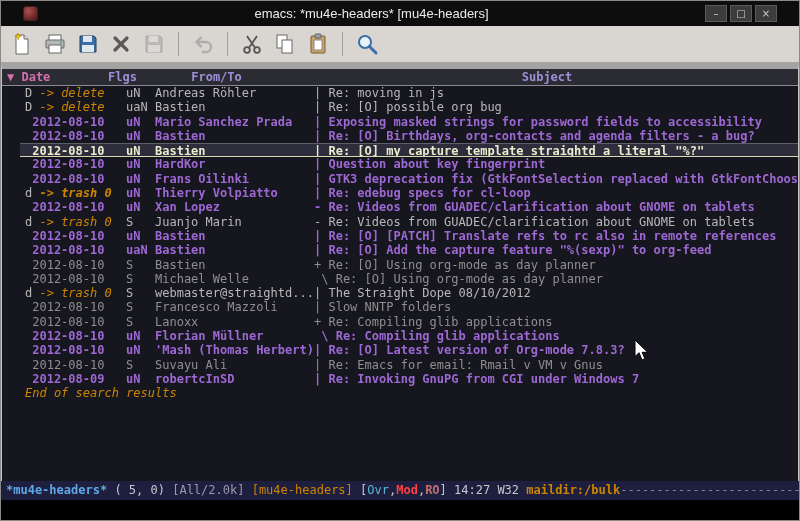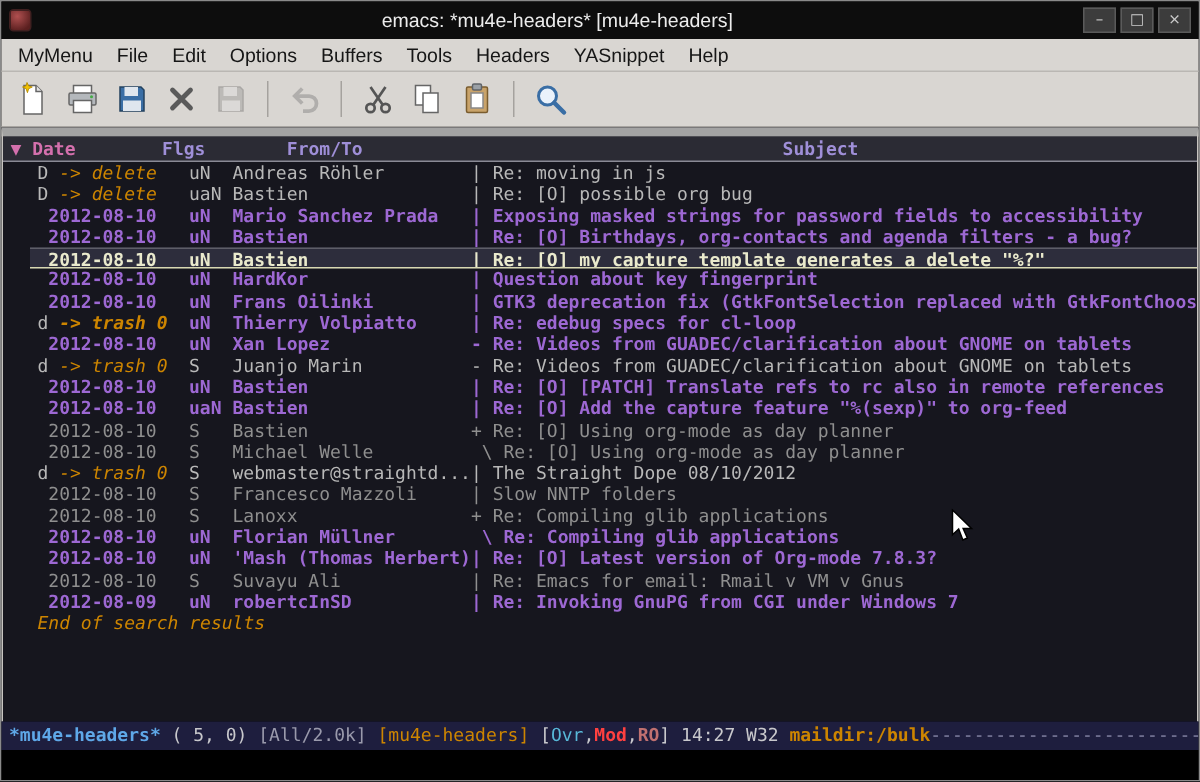--- a/index.html
+++ b/index.html
@@ -2,21 +2,21 @@
 <html style="--titlebar-bg: #0d0d0d; --chrome-bg: #d9d6d2; --buffer-bg: #16161e; --header-line-bg: #2b2b34; --unread: #9d68d3; --read: #8f8f8f; --marked: #b8b8b8; --mark-label: #cd8500; --current-fg: #eaeacd; --current-bg: #2d2d3c; --date-header: #d470ad; --col-header: #9f8fd8; --modeline-bg: #1e1e3e; --modeline-fg: #c8c8cc; --buffer-name: #5fa8e8; --mode-name: #cd8500; --mod-flag: #ff4040; --ovr-flag: #58b8d8;"><head>
 <meta charset="utf-8">
 <style>
   * { margin:0; padding:0; box-sizing:border-box; }
   html,body { width:800px; height:521px; overflow:hidden; background:#000; }
   .frame { position:relative; width:800px; height:521px; display:flex; flex-direction:column;
            font-family:"DejaVu Sans Mono", monospace; border:1px solid #8a8a8a; }
 
   
   .titlebar { height:25px; background:var(--titlebar-bg); display:flex; align-items:center;
-              padding:0 5px; flex:0 0 auto; }
+              padding:0 22px; flex:0 0 auto; }
   .app-icon { width:15px; height:15px; border-radius:3px; flex:0 0 auto;
               background:radial-gradient(circle at 35% 30%, #b05050, #5a1f1f 80%);
               border:1px solid #402020; }
   .title { flex:1; text-align:center; font:13px "Liberation Sans", sans-serif; color:#ececec; }
   .controls { display:flex; gap:3px; flex:0 0 auto; }
   .winbtn { width:22px; height:17px; background:#3c3c3c; border:1px solid #5a5a5a;
             color:#cccccc; font:10px/15px "DejaVu Sans", sans-serif; text-align:center; cursor:default; }
 
   
   .menubar { height:22px; background:var(--chrome-bg); display:flex; align-items:center;
@@ -84,31 +84,20 @@
   <div class="titlebar">
     <span class="app-icon"></span>
     <span class="title">emacs: *mu4e-headers* [mu4e-headers]</span>
     <span class="controls">
       <button class="winbtn">–</button>
       <button class="winbtn">□</button>
       <button class="winbtn">×</button>
     </span>
   </div>
 
-  <div class="menubar">
-      <span class="menu-item">MyMenu</span>
-      <span class="menu-item">File</span>
-      <span class="menu-item">Edit</span>
-      <span class="menu-item">Options</span>
-      <span class="menu-item">Buffers</span>
-      <span class="menu-item">Tools</span>
-      <span class="menu-item">Headers</span>
-      <span class="menu-item">YASnippet</span>
-      <span class="menu-item">Help</span>
-    </div>
 
   <div class="toolbar">
     <button class="tool-btn">
       <svg width="24" height="24" viewBox="0 0 24 24">
           <path d="M6 3h8l4 4v15H6z" fill="#ffffff" stroke="#666"></path>
           <path d="M14 3v4h4" fill="#e4e4e4" stroke="#666"></path>
           <path d="M8 1l1.1 2.3L11.5 4 9.1 5.1 8.3 7.8 7.4 5.1 5 4l2.3-.7z" fill="#f2c200" stroke="#b78c00" stroke-width=".6"></path>
         </svg>
     </button>
     <button class="tool-btn">
@@ -209,21 +198,21 @@
     <span class="c1"><span class="mk-prefix"></span><span class="mk-label"></span><span class="mk-date"> 2012-08-10</span></span>
     <span class="c2 flags">uN</span>
     <span class="c3 from">Bastien</span>
     <span class="c4 subject">| Re: [O] Birthdays, org-contacts and agenda filters - a bug?</span>
   </div>
 
   <div class="row s-current">
     <span class="c1"><span class="mk-prefix"></span><span class="mk-label"></span><span class="mk-date"> 2012-08-10</span></span>
     <span class="c2 flags">uN</span>
     <span class="c3 from">Bastien</span>
-    <span class="c4 subject">| Re: [O] my capture template generates a delete "%?"</span>
+    <span class="c4 subject">| Re: [O] my capture template straightd a literal "%?"</span>
   </div>
 
   <div class="row s-unread">
     <span class="c1"><span class="mk-prefix"></span><span class="mk-label"></span><span class="mk-date"> 2012-08-10</span></span>
     <span class="c2 flags">uN</span>
     <span class="c3 from">HardKor</span>
     <span class="c4 subject">| Question about key fingerprint</span>
   </div>
 
   <div class="row s-unread">

